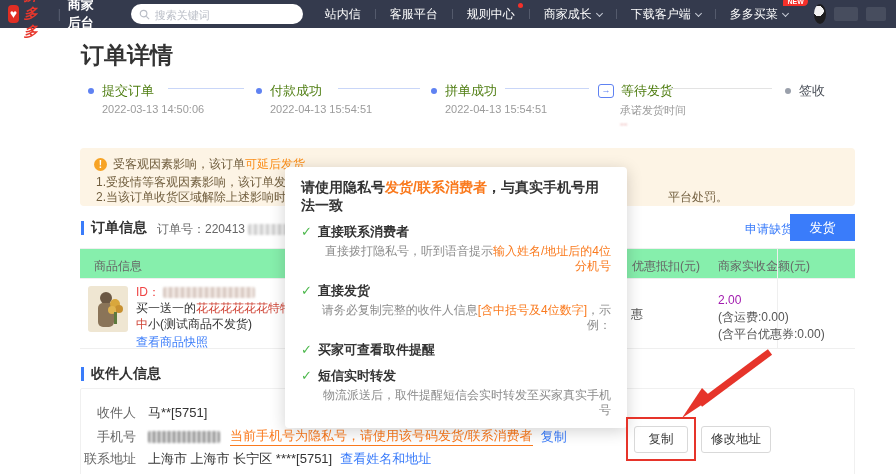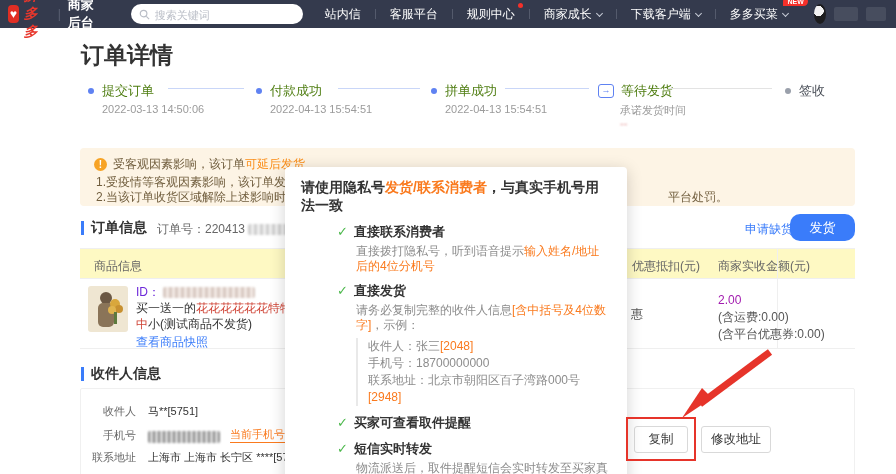--- a/index.html
+++ b/index.html
@@ -53,54 +53,54 @@
   
   .sec-bar { position:absolute; width:3px; height:14px; background:#3a7cfa; }
   .sec-title { position:absolute; font-size:14px; font-weight:bold; color:#333; }
   .order-no { position:absolute; left:157px; top:221px; font-size:12px; color:#666; }
   .redact { display:inline-block; vertical-align:middle; border-radius:2px; filter:blur(1.2px); }
   .redact.gray { background:repeating-linear-gradient(90deg,#cfcfcf 0 3px,#efefef 3px 6px); }
   .redact.warm { background:repeating-linear-gradient(90deg,#d8c9c2 0 3px,#f2e9e4 3px 6px); }
   .redact.dark { background:repeating-linear-gradient(90deg,#8d8d8d 0 2px,#d8d8d8 2px 5px); }
   .link-blue { color:#3a7cfa; cursor:pointer; }
   .stockout { position:absolute; left:745px; top:221px; font-size:12px; }
-  .ship-btn { position:absolute; left:790px; top:214px; width:65px; height:27px; background:#3a7cfa; border:0; border-radius:10px; color:#fff; font-size:13px; cursor:pointer; }
+  .ship-btn { position:absolute; left:790px; top:214px; width:65px; height:27px; background:#3a7cfa; border:0; border-radius:0; color:#fff; font-size:13px; cursor:pointer; }
 
   
   .tbl { position:absolute; left:80px; top:248px; width:775px; height:100px; }
-  .tbl-head { position:absolute; left:0; top:0; width:775px; height:31px; background:#fef9c3; border-top:1px solid #efefef; border-bottom:1px solid #efefef;text-decoration:underline; }
+  .tbl-head { position:absolute; left:0; top:0; width:775px; height:31px; background:#86efac; border-top:1px solid #efefef; border-bottom:1px solid #efefef;text-decoration:underline; }
   .th { position:absolute; top:9px; font-size:12px; color:#666; }
   .tbl-vline { position:absolute; left:697px; top:0; width:1px; height:100px; background:#efefef; }
   .tbl-bottom { position:absolute; left:0; top:100px; width:775px; height:1px; background:#efefef; }
   .thumb { position:absolute; left:8px; top:38px; width:40px; height:46px; border-radius:3px; overflow:hidden; }
-  .prod-id { position:absolute; left:56px; top:36px; font-size:12px; color:#6d28d9; }
+  .prod-id { position:absolute; left:56px; top:36px; font-size:12px; color:#ef4444; }
   .prod-name { position:absolute; left:56px; top:52px; width:190px; font-size:12px; color:#333; line-height:16px; }
   .name-red { color:#cf4436; }
   .prod-snap { position:absolute; left:56px; top:86px; font-size:12px; }
   .cell-disc { position:absolute; left:551px; top:58px; font-size:12px; color:#555; }
   .cell-amt { position:absolute; left:638px; top:44px; font-size:12px; color:#555; line-height:17px; }
   .cell-amt .amt { color:#a21caf; }
 
   
   .rec-box { position:absolute; left:80px; top:388px; width:775px; height:120px; border:1px solid #f0f0f0; border-radius:2px; }
-  .rec-row { position:absolute; font-size:11px; display:flex; align-items:flex-end; }
+  .rec-row { position:absolute; font-size:13px; display:flex; align-items:center; }
   .rec-label { display:inline-block; width:52px; text-align:right; color:#666; margin-right:12px; }
   .rec-val { color:#333; }
   .phone-note { color:#fa7a1e; border-bottom:1px solid #fa7a1e; margin-left:10px; }
   .ml8 { margin-left:8px; }
   .btn-ghost { position:absolute; top:426px; height:27px; background:#fff; border:1px solid #d9d9d9; border-radius:3px; font-size:12.5px; color:#333; cursor:pointer; }
 
   
   .popup { position:absolute; left:285px; top:167px; width:342px; background:#fff; border-radius:4px; box-shadow:0 3px 16px rgba(0,0,0,.18); padding:12px 16px 10px; z-index:50; }
   .pp-title { font-size:14px; font-weight:bold; color:#333; }
   .orange { color:#fa7a1e; }
-  .pp-item { margin-top:8px;margin-left:36px; }
+  .pp-item { margin-top:8px; }
   .pp-item-head { font-size:13px; color:#333; font-weight:bold; }
   .pp-check { color:#4cb84c; margin-right:6px; font-weight:bold; }
-  .pp-desc { font-size:12px; color:#8c8c8c; margin:3px 0 0 19px; line-height:15px; }
+  .pp-desc { font-size:12px; color:#8c8c8c; margin:3px 0 0 19px; line-height:15px;text-align:right; }
   .pp-example { margin:5px 0 0 19px; border-left:2px solid #e9e9e9; padding-left:10px; font-size:12px; color:#8c8c8c; line-height:17px; }
 
   
   .anno-rect { position:absolute; left:626px; top:417px; width:70px; height:44px; border:2px solid #e6342a; z-index:60; pointer-events:none; }
   .anno-arrow { position:absolute; left:664px; top:346px; z-index:60; pointer-events:none; }
   .cursor-green { position:absolute; left:288px; top:314px; z-index:40; }
 </style>
 </head>
 <body>
 
@@ -259,25 +259,20 @@
     </div>
 
     <div class="pp-item">
       <div class="pp-item-head"><span class="pp-check">✓</span><span>直接联系消费者</span></div>
       <div class="pp-desc"><span>直接拨打隐私号，听到语音提示</span><span class="orange">输入姓名/地址后的4位分机号</span></div>
     </div>
 
     <div class="pp-item">
       <div class="pp-item-head"><span class="pp-check">✓</span><span>直接发货</span></div>
       <div class="pp-desc"><span>请务必复制完整的收件人信息</span><span class="orange">[含中括号及4位数字]</span><span>，示例：</span></div>
-      <div class="pp-example">
-        <div><span>收件人：张三</span><span class="orange">[2048]</span></div>
-        <div><span>手机号：18700000000</span></div>
-        <div><span>联系地址：北京市朝阳区百子湾路000号</span><span class="orange">[2948]</span></div>
-      </div>
     </div>
 
     <div class="pp-item">
       <div class="pp-item-head"><span class="pp-check">✓</span><span>买家可查看取件提醒</span></div>
 
     </div>
 
     <div class="pp-item">
       <div class="pp-item-head"><span class="pp-check">✓</span><span>短信实时转发</span></div>
       <div class="pp-desc"><span>物流派送后，取件提醒短信会实时转发至买家真实手机号</span></div>

